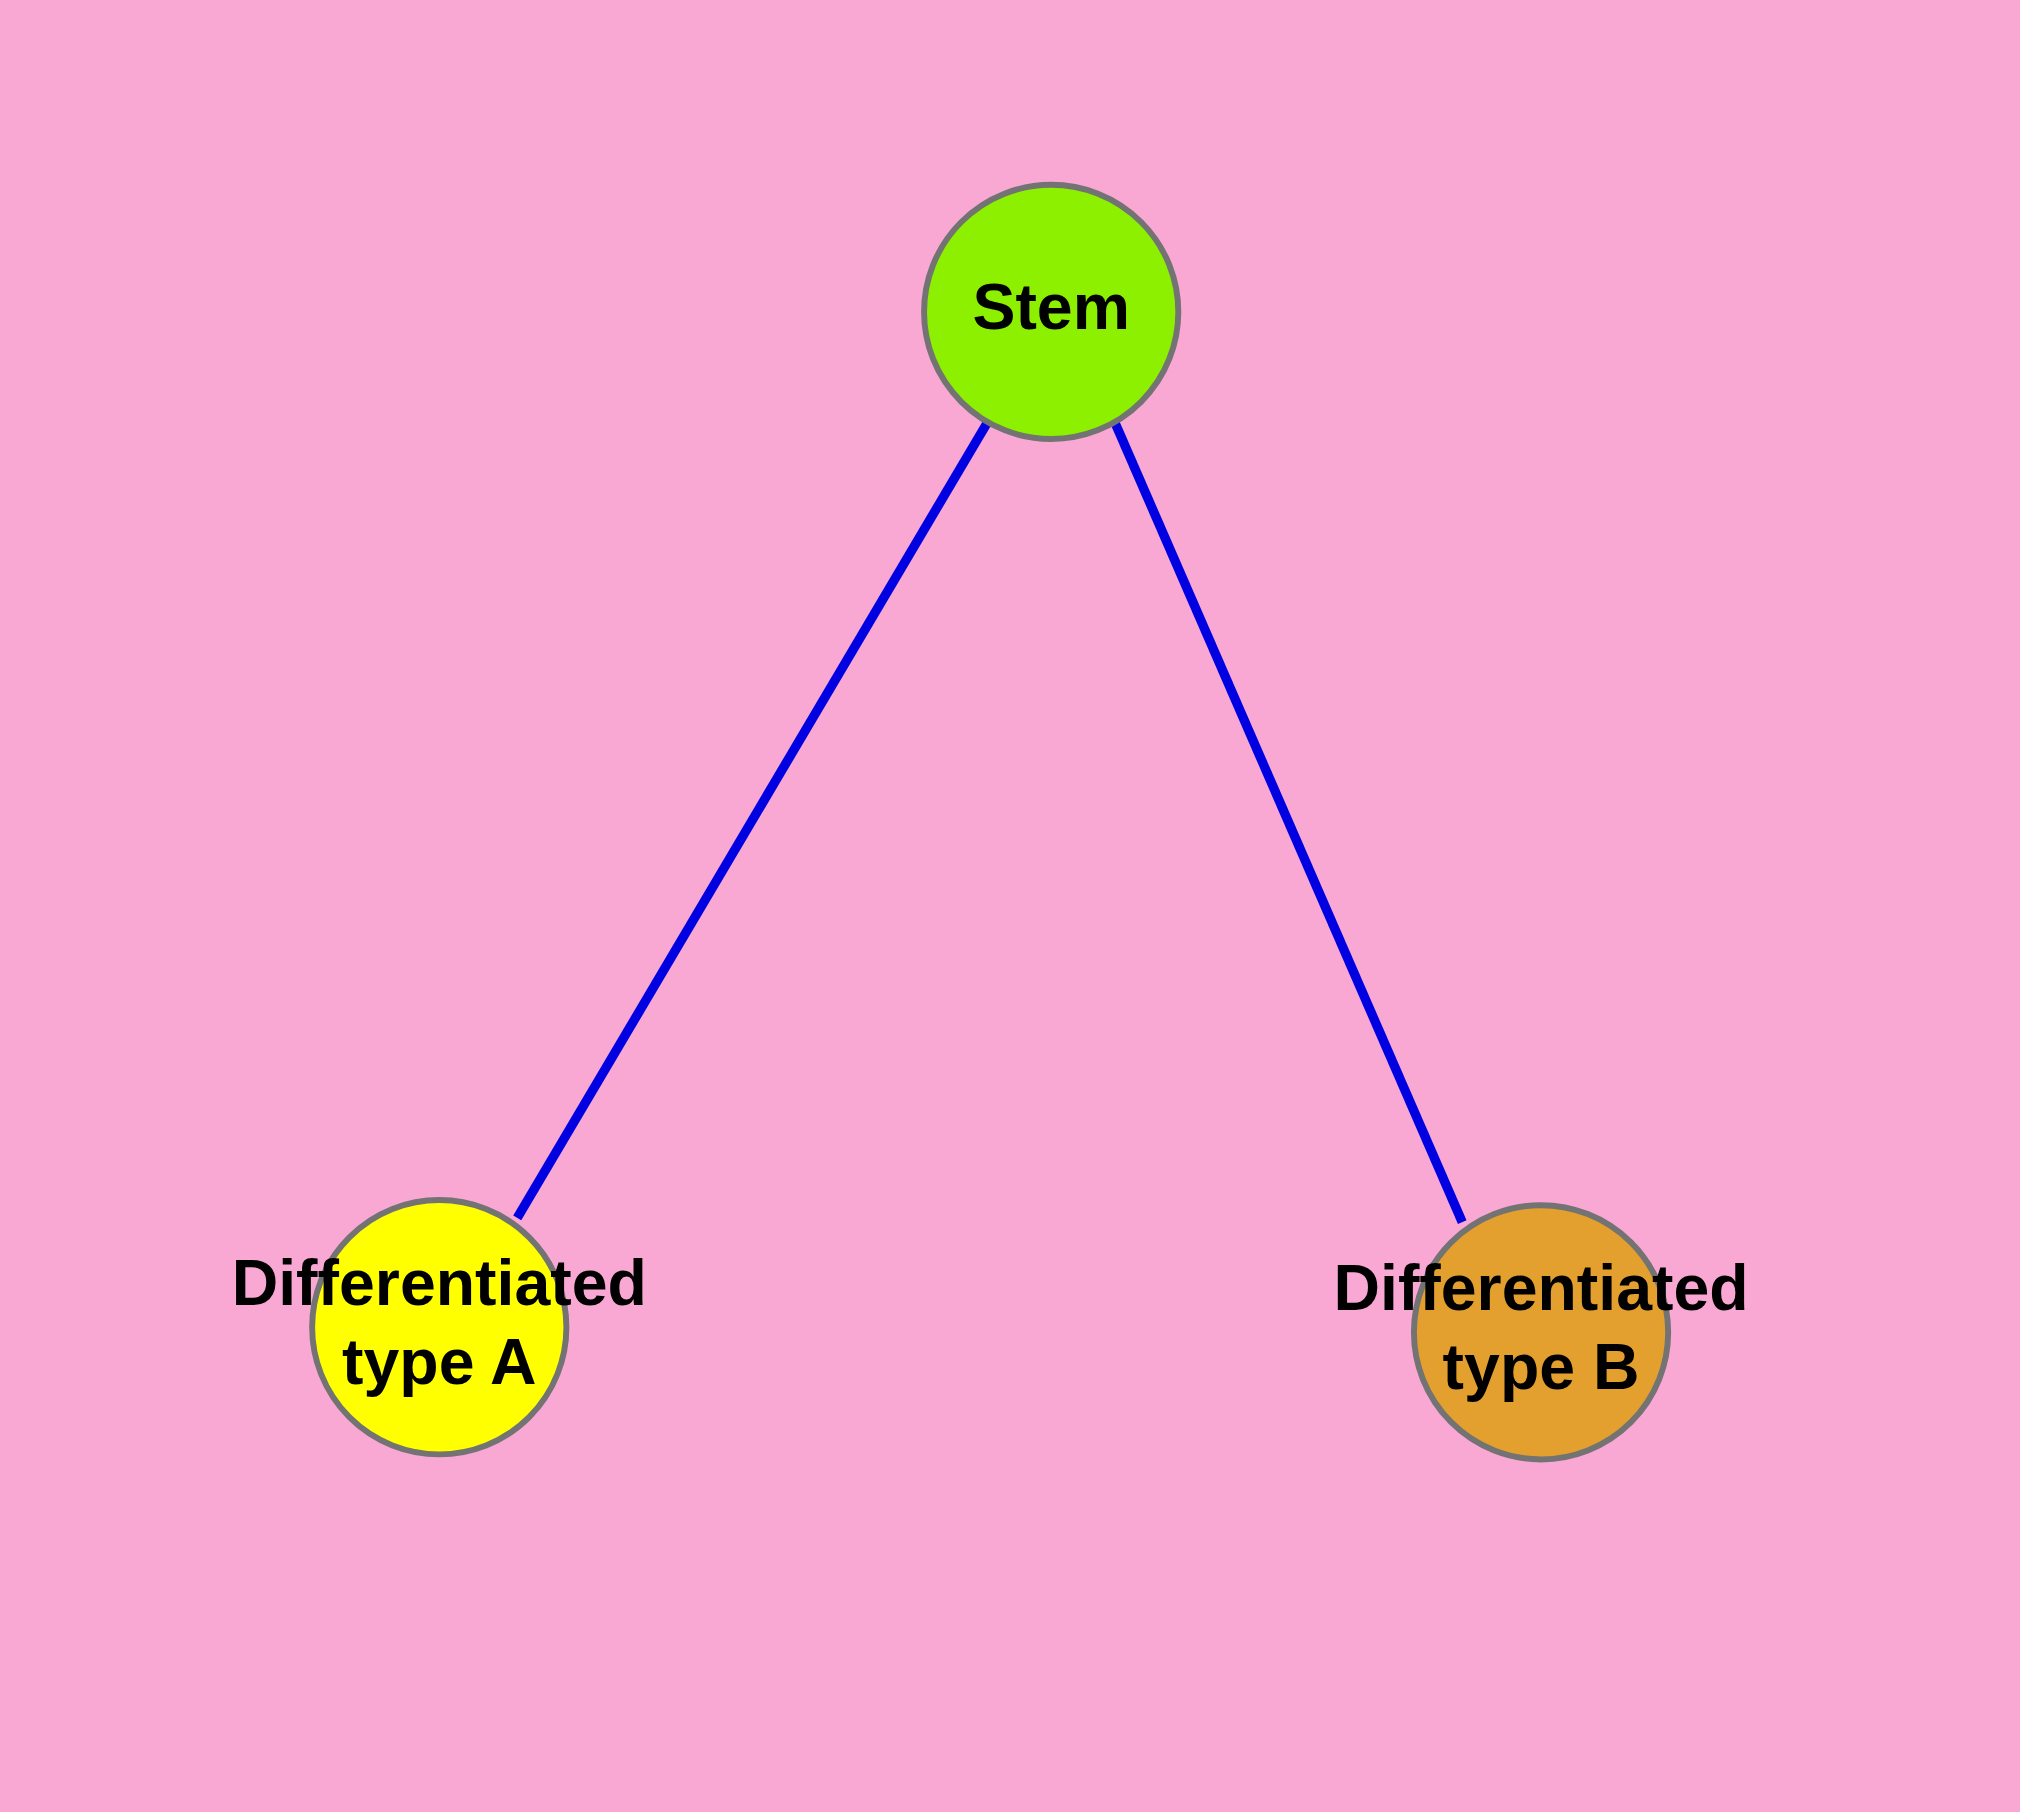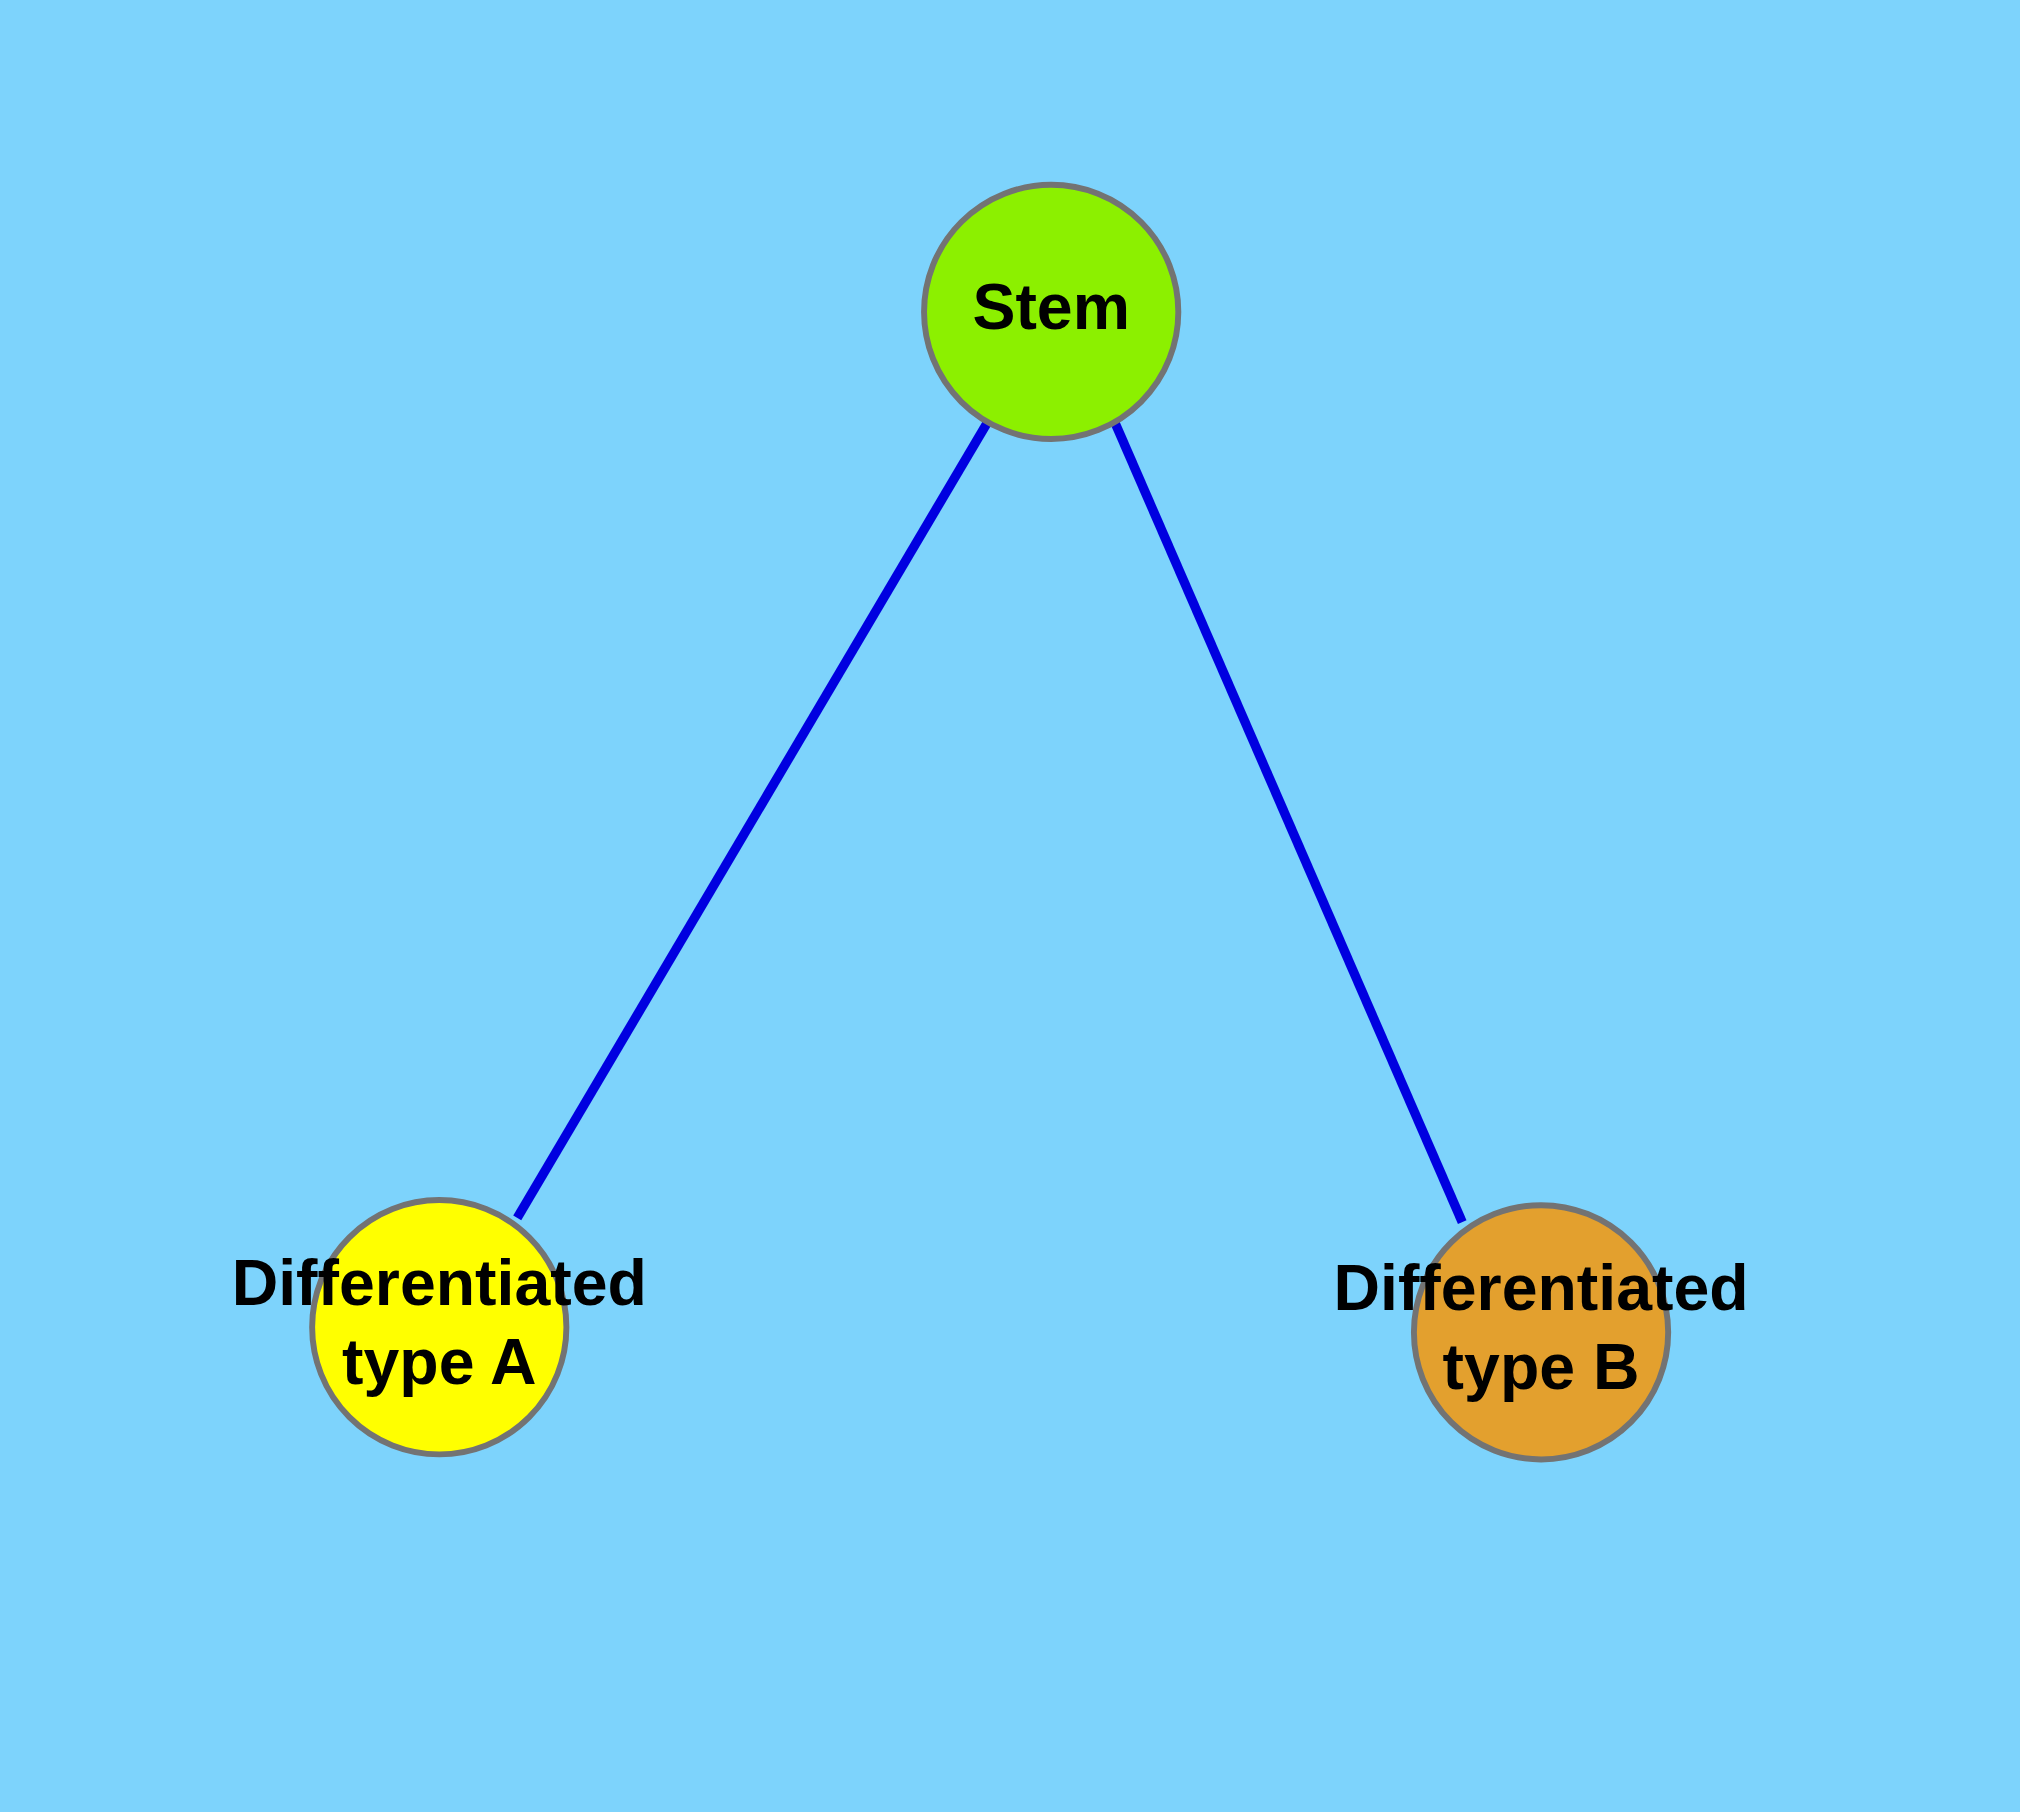--- a/index.html
+++ b/index.html
@@ -28,21 +28,21 @@
     font-family: "Liberation Sans", "DejaVu Sans", sans-serif;
     font-weight: bold;
     fill: #000000;
     text-anchor: middle;
     dominant-baseline: middle;
   }
 </style>
 </head>
 <body>
 
-<div id="canvas" style="background: #7dd3fc; width: 2021px; height: 1812px;">
+<div id="canvas" style="background: #f9a8d4; width: 2021px; height: 1812px;">
   <svg id="graph-svg" viewBox="0 0 2384 2138" xmlns="http://www.w3.org/2000/svg">
 
     <g>
       <line id="edge0" stroke-linecap="butt" x1="1165" y1="498" x2="610" y2="1437" stroke="#0000e0" stroke-width="11"></line>
       <line id="edge1" stroke-linecap="butt" x1="1315" y1="498" x2="1725" y2="1442" stroke="#0000e0" stroke-width="11"></line>
     </g>
 
     <g>
       <circle id="node0-circle" cx="1240" cy="368" r="150" fill="#8cf000" stroke="#737373" stroke-width="7"></circle>
       <circle id="node1-circle" cx="518" cy="1566" r="150" fill="#ffff00" stroke="#737373" stroke-width="7"></circle>

